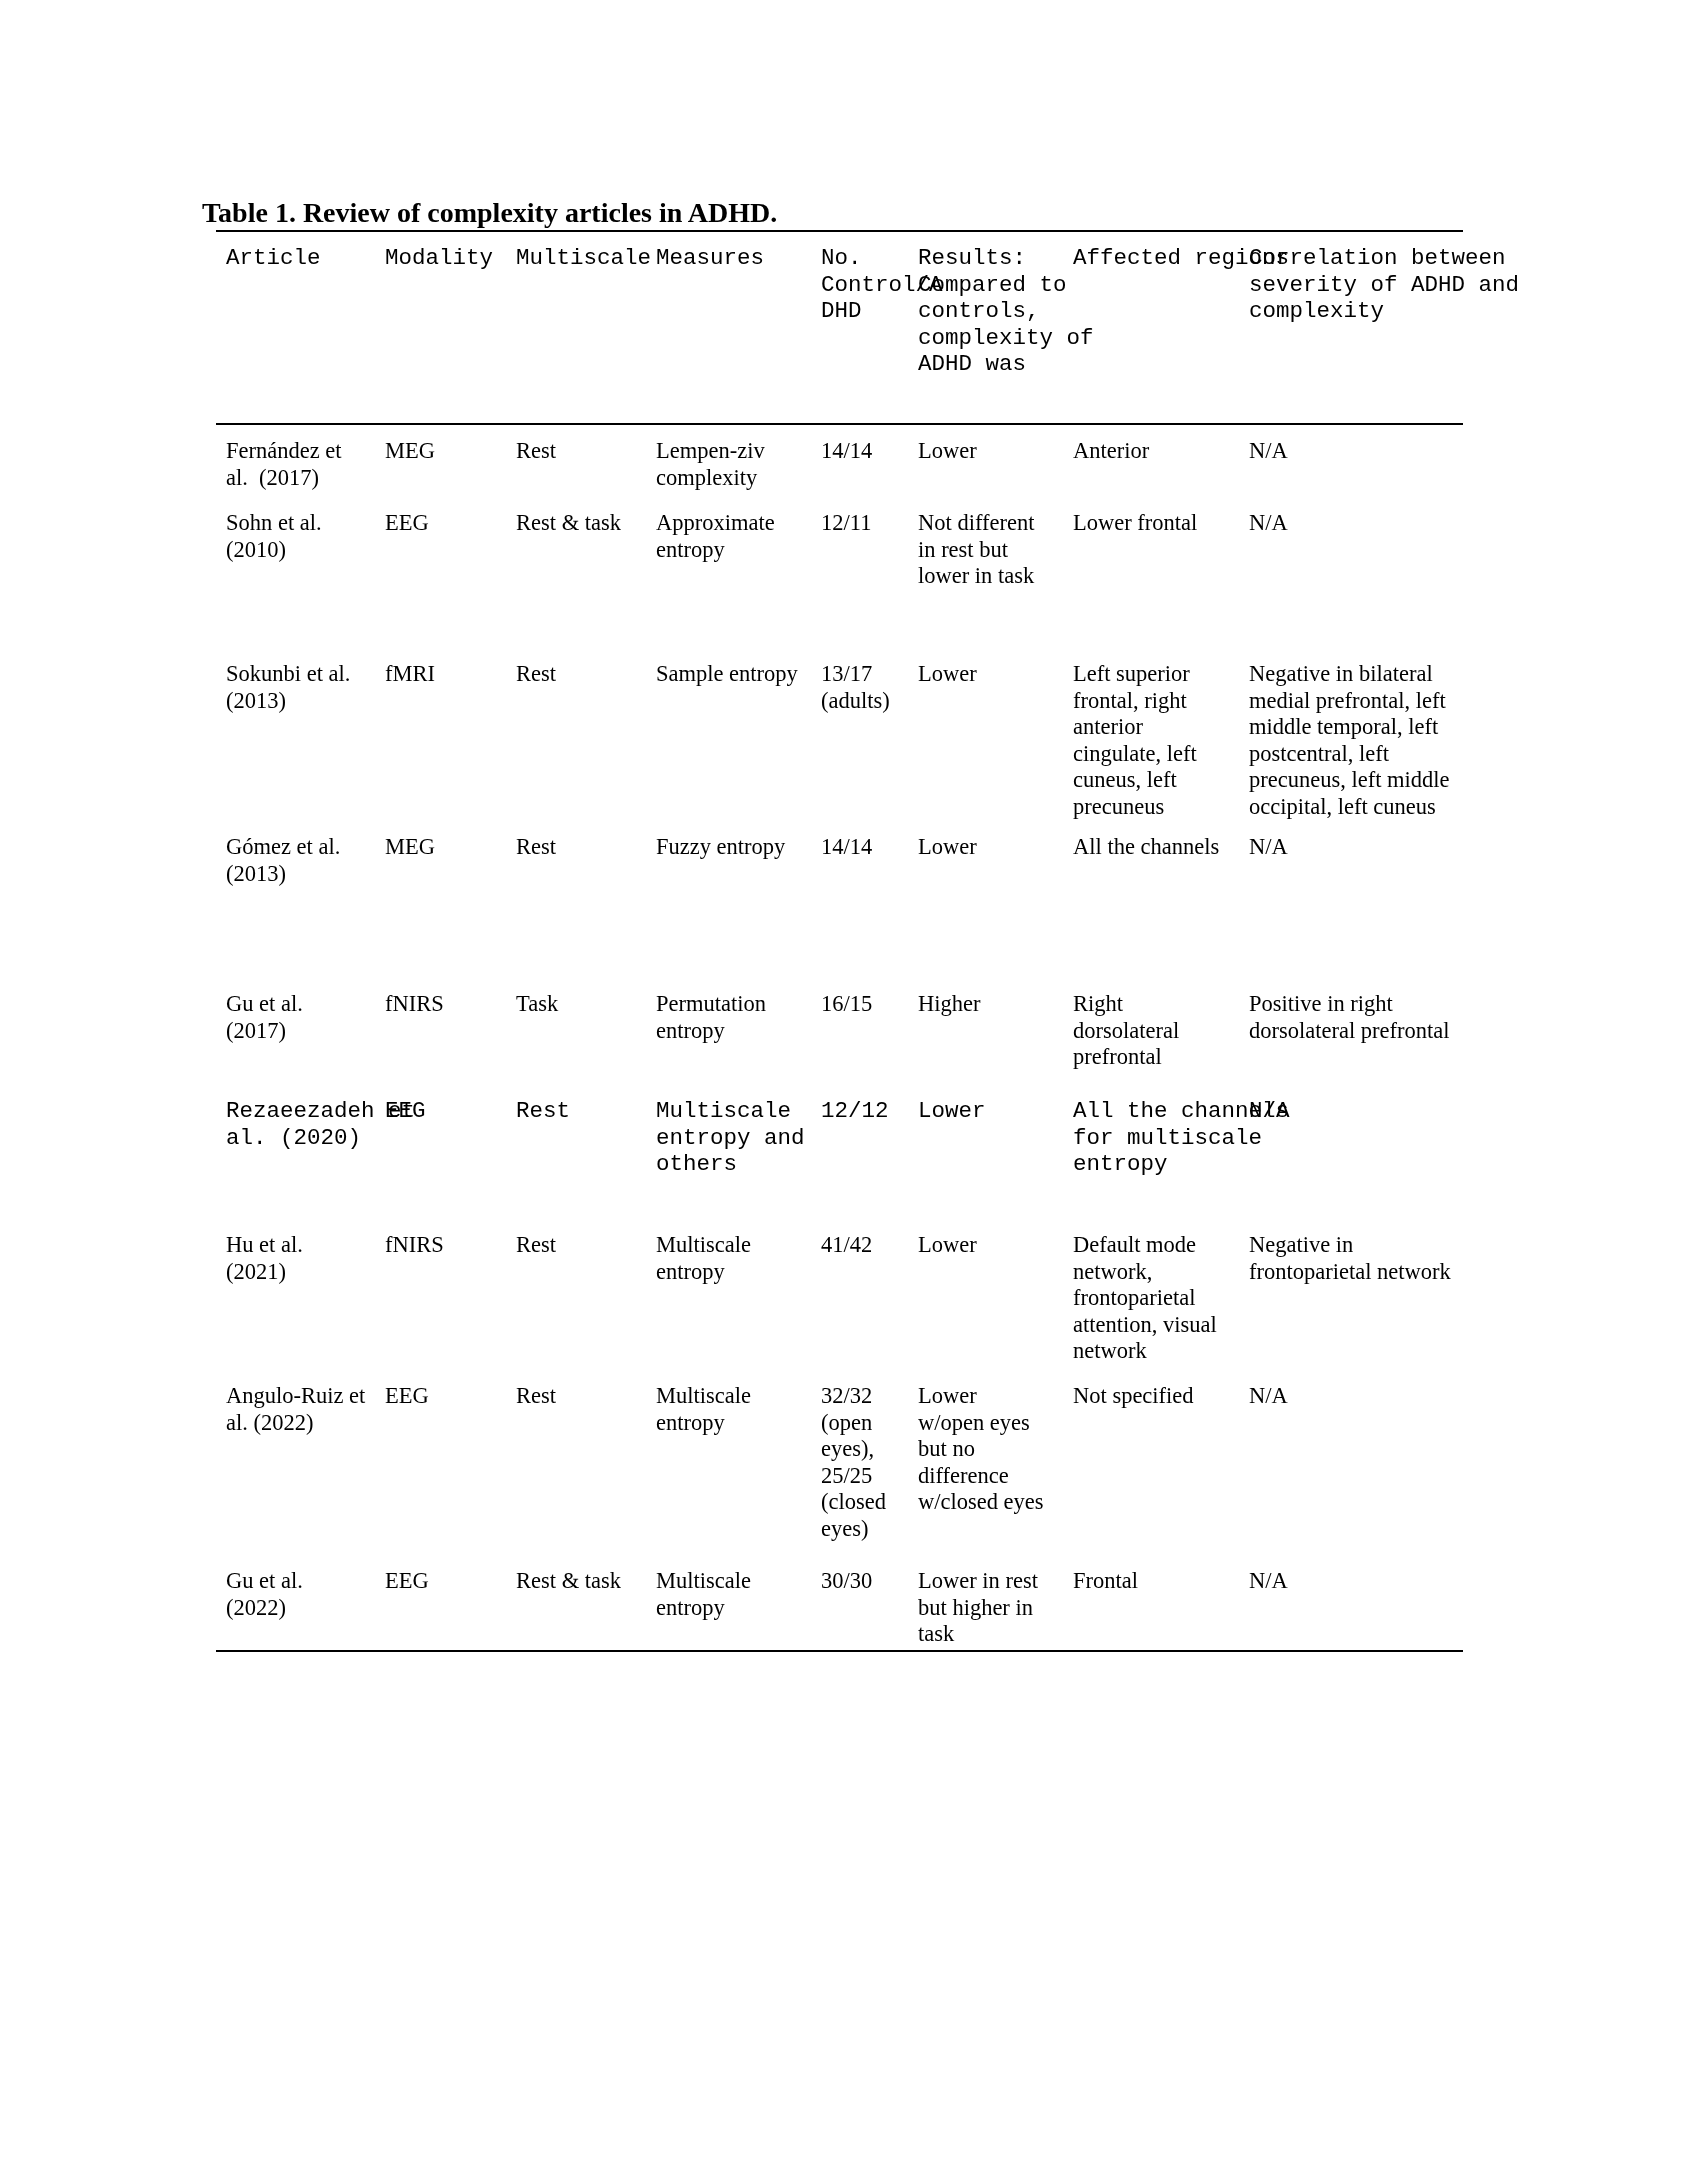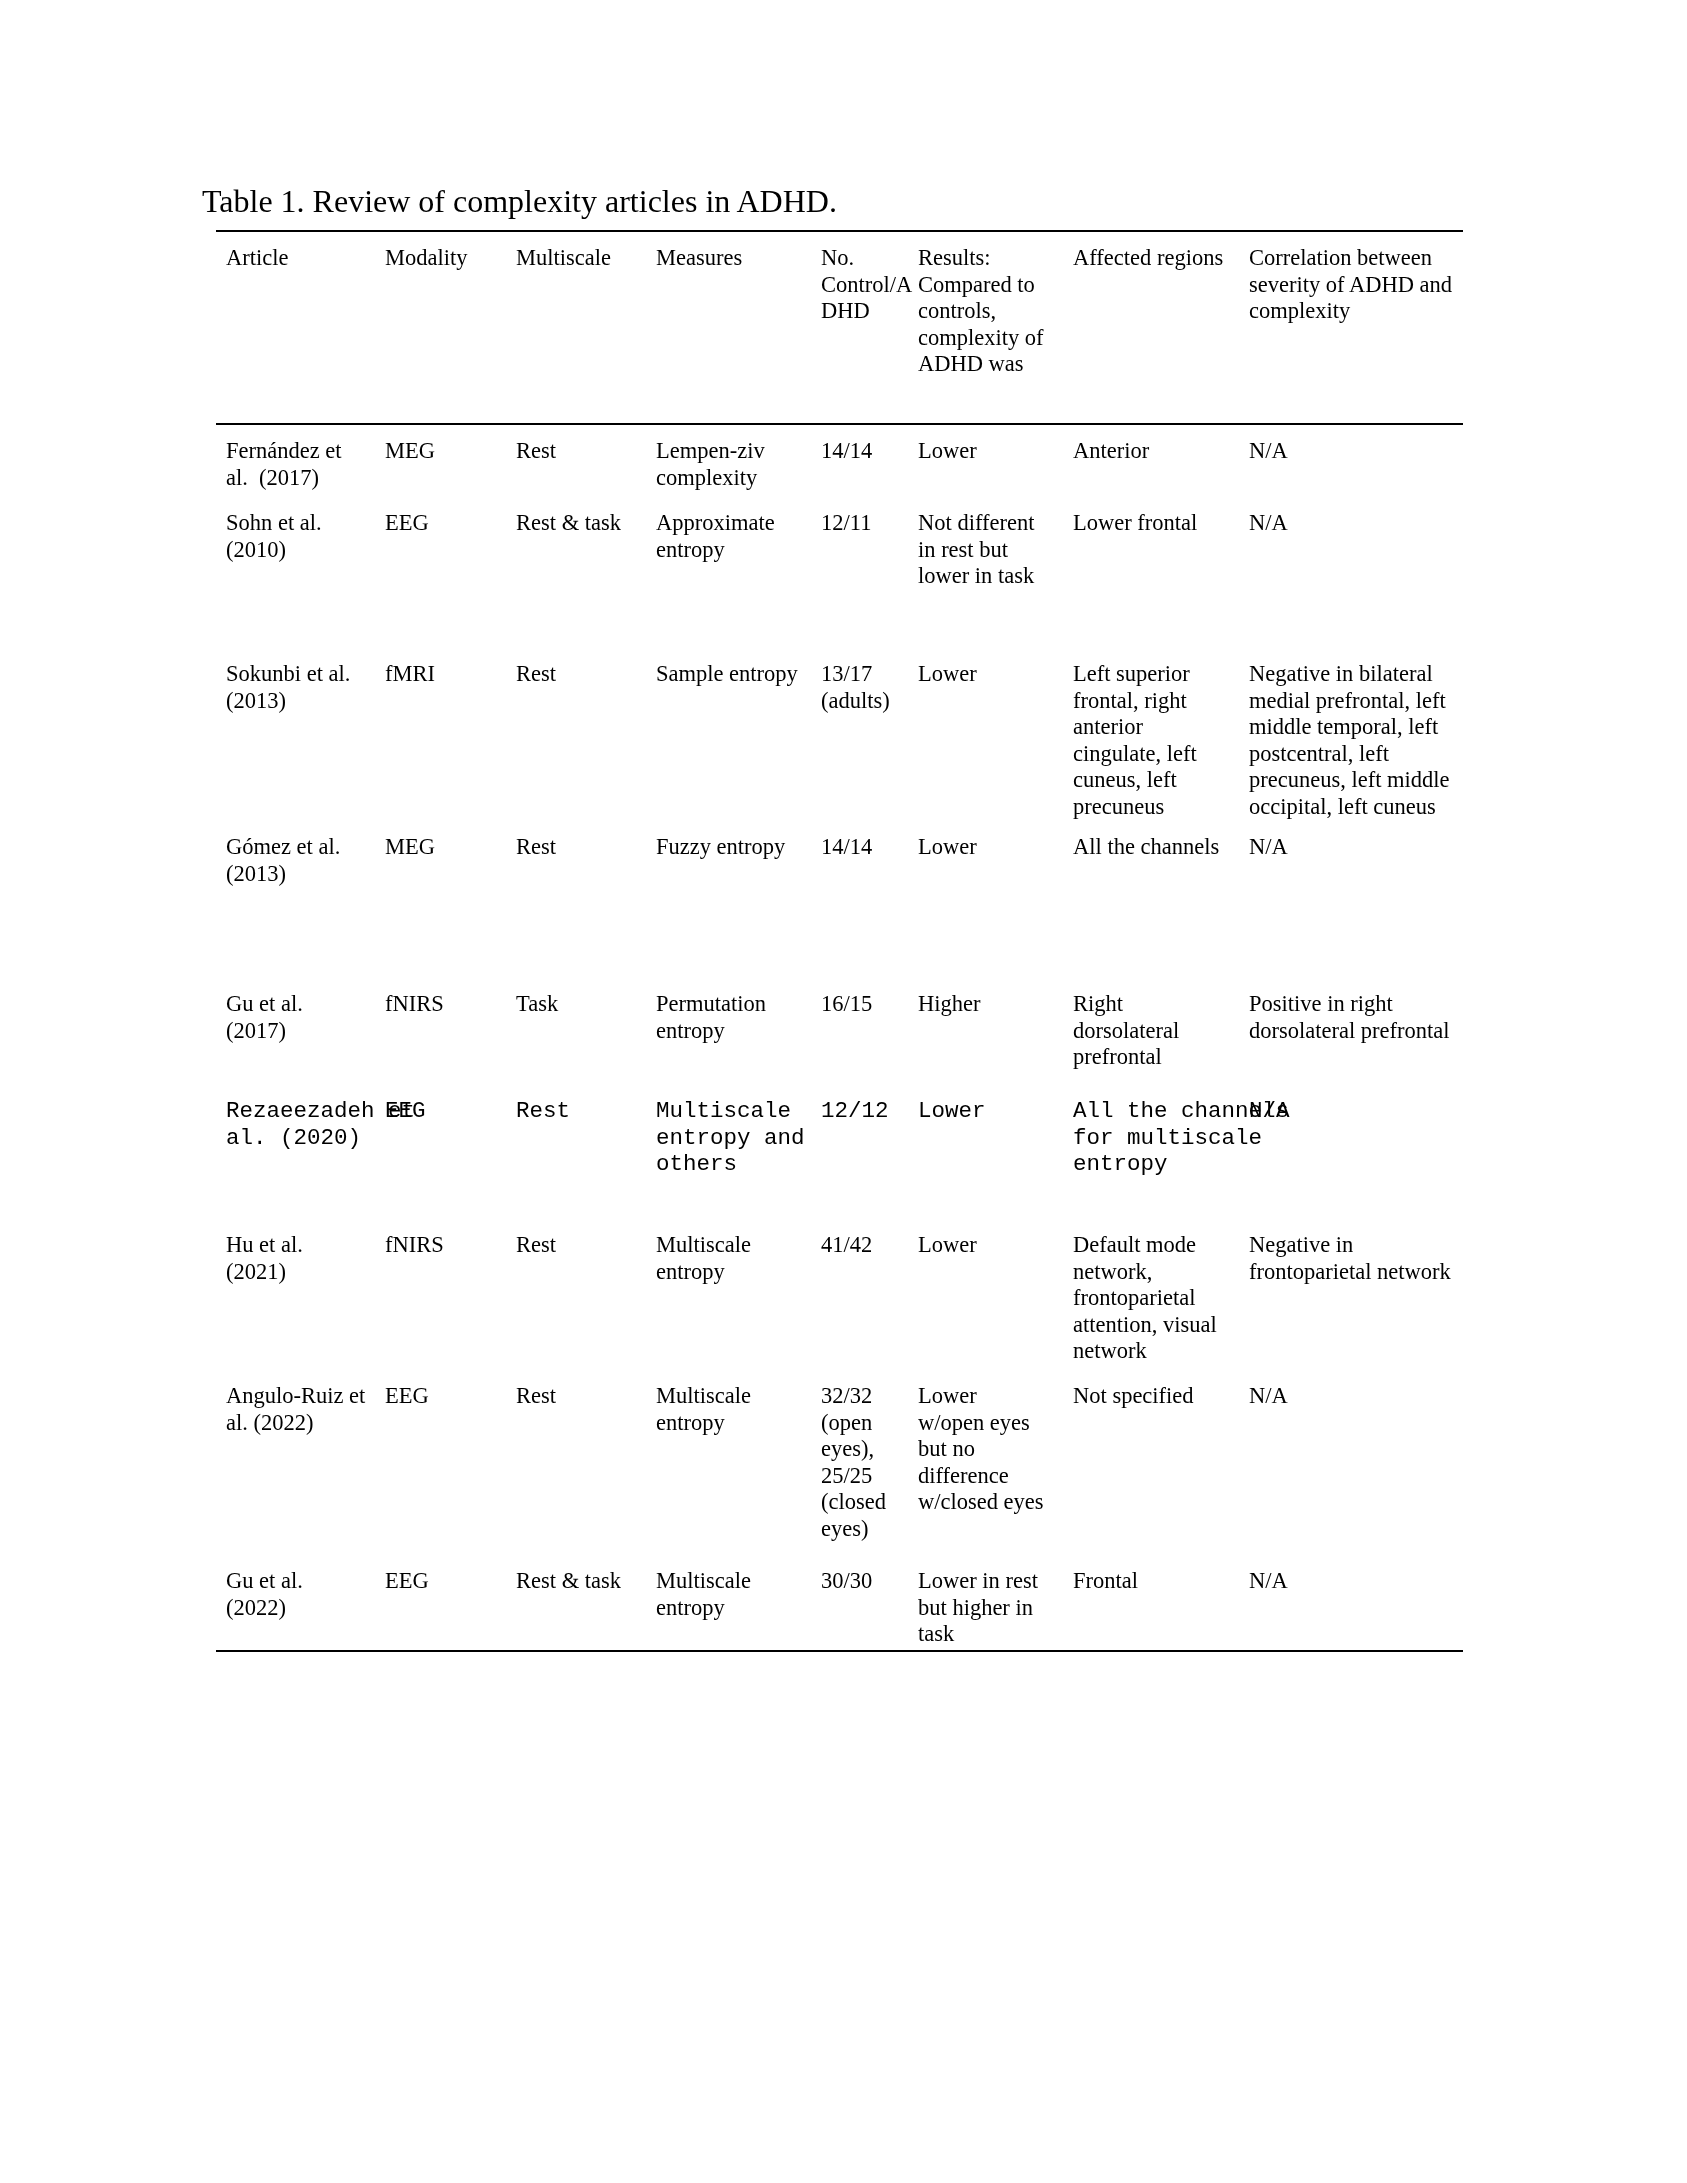--- a/index.html
+++ b/index.html
@@ -9,23 +9,24 @@
     font-family: "Liberation Serif", "DejaVu Serif", serif;
   }
   .page {
     position: relative;
     width: 1687px; height: 2183px;
     background: #ffffff;
     overflow: hidden;
   }
   .caption {
     position: absolute;
-    left: 202px; top: 185px;
-    font-size: 32px; line-height: 32px;
+    left: 202px; top: 197px;
+    font-size: 28px; line-height: 32px;
     white-space: pre;
+    font-weight: bold;
   }
   table.review {
     position: absolute;
     left: 216px; top: 230px;
     width: 1247px;
     border-collapse: collapse;
     table-layout: fixed;
     border-top: 2.6px solid #000000;
     border-bottom: 2.6px solid #000000;
   }
@@ -34,20 +35,21 @@
     text-align: left;
     font-weight: normal;
     font-size: 22.5px;
     line-height: 26.5px;
     white-space: pre;
     padding: 13.2px 4px 0 0;
     overflow: visible;
   }
   table.review th {
     border-bottom: 2.6px solid #000000;
+    font-family: Liberation Mono, monospace;
   }
   table.review th:first-child, table.review td:first-child { padding-left: 10px; }
   tr.rh0  { height: 193px; }
   tr.rh1  { height: 73px; }
   tr.rh2  { height: 151px; }
   tr.rh3  { height: 173px; }
   tr.rh4  { height: 157px; }
   tr.rh5  { height: 160px; }
   tr.rh6  { height: 107px; }
   tr.rh7  { height: 134px; font-family: Liberation Mono, monospace; }

